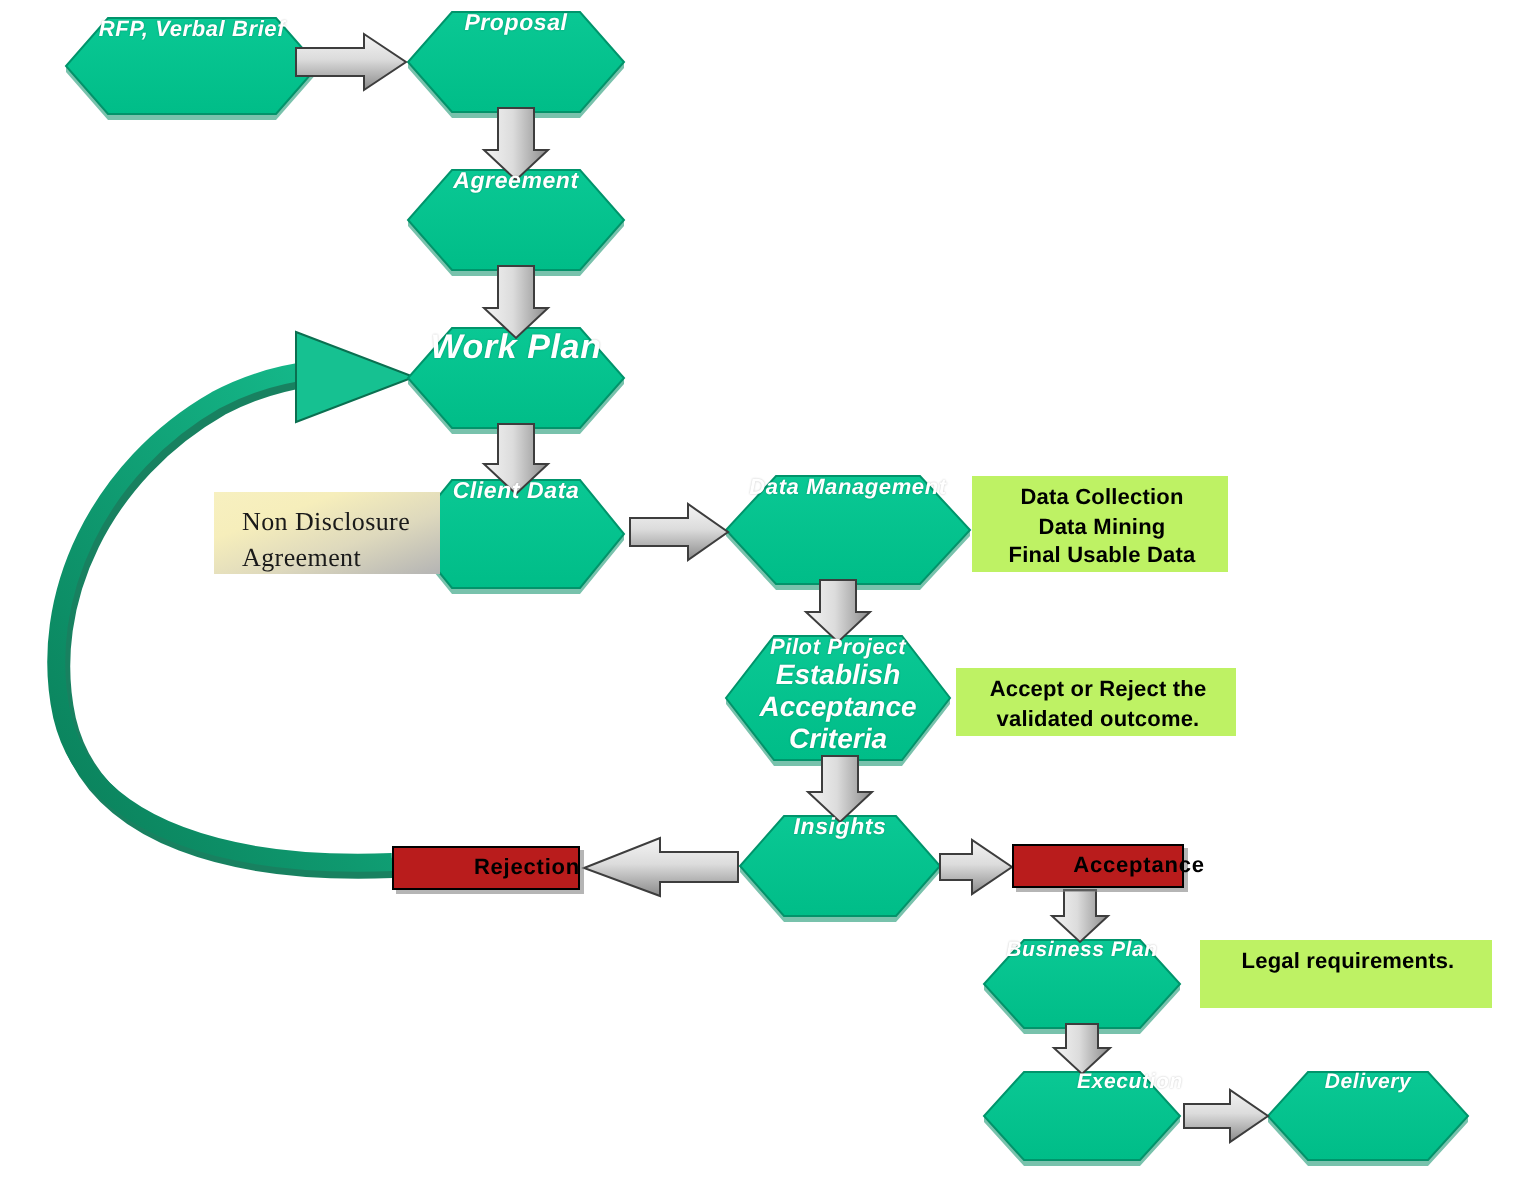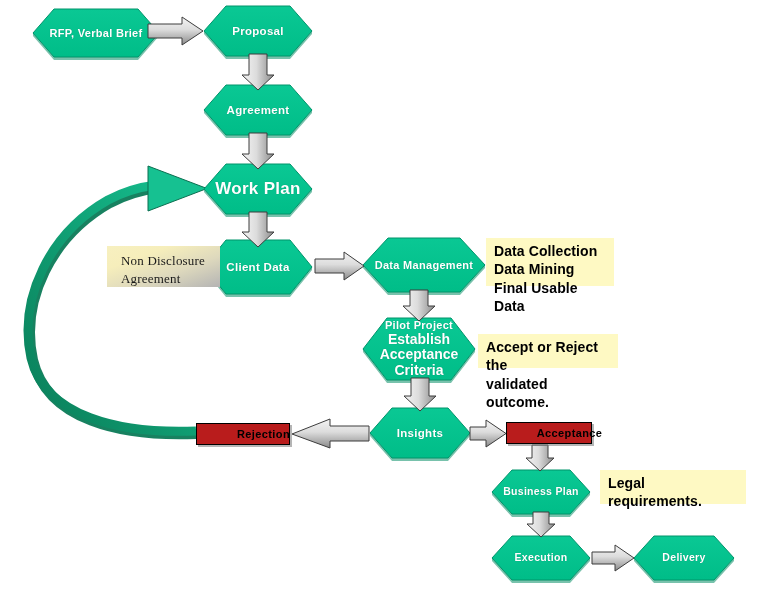--- a/index.html
+++ b/index.html
@@ -20,28 +20,28 @@
     width: 760px;
     height: 593px;
   }
   .node {
     position: absolute;
     box-sizing: border-box;
   }
   
   .hex {
     display: flex;
-    align-items: center;
     justify-content: center;
     text-align: center;
     color: #ffffff;
     font-weight: bold;
     letter-spacing: 0.3px;
     -webkit-user-select: none;
     user-select: none;
+    font-style: italic;
   }
   .hex .hex-label {
     position: relative;
     z-index: 2;
     line-height: 1.12;
     text-shadow: 0 0 1px rgba(0,0,0,0.25);
   }
   .hex .sub {
     display: block;
     font-size: 14px;
@@ -61,27 +61,28 @@
     color: #000000;
     font-weight: bold;
     font-size: 11px;
     letter-spacing: 0.4px;
     padding-left: 41px;
   }
   
   .note {
     position: absolute;
     box-sizing: border-box;
-    background: #fef9c3;
+    background: #bef264;
     color: #000000;
     font-weight: bold;
-    font-size: 14px;
+    font-size: 11px;
     line-height: 1.32;
     padding: 4px 6px 4px 8px;
     letter-spacing: 0.1px;
+    text-align: center;
   }
   .note .red {
     color: #ff0000;
     display: block;
   }
   .note .blk {
     display: block;
   }
   
   .nda {
@@ -282,21 +283,21 @@
 </div>
 
 <div class="node hex" style="left:370px; top:408px; width:100px; height:50px; font-size:11.5px;">
   <span class="hex-label">Insights</span>
 </div>
 
 <div class="node hex" style="left:492px; top:470px; width:98px; height:44px; font-size:10.5px;">
   <span class="hex-label">Business Plan</span>
 </div>
 
-<div class="node hex" style="left:492px; top:536px; width:98px; height:44px; font-size:10.5px;">
+<div class="node hex" style="left:516px; top:536px; width:98px; height:44px; font-size:10.5px;">
   <span class="hex-label">Execution</span>
 </div>
 
 <div class="node hex" style="left:634px; top:536px; width:100px; height:44px; font-size:10.5px;">
   <span class="hex-label">Delivery</span>
 </div>
 
 <div class="rect-node" style="left:196px; top:423px; width:94px; height:22px;">
   <span>Rejection</span>
 </div>

